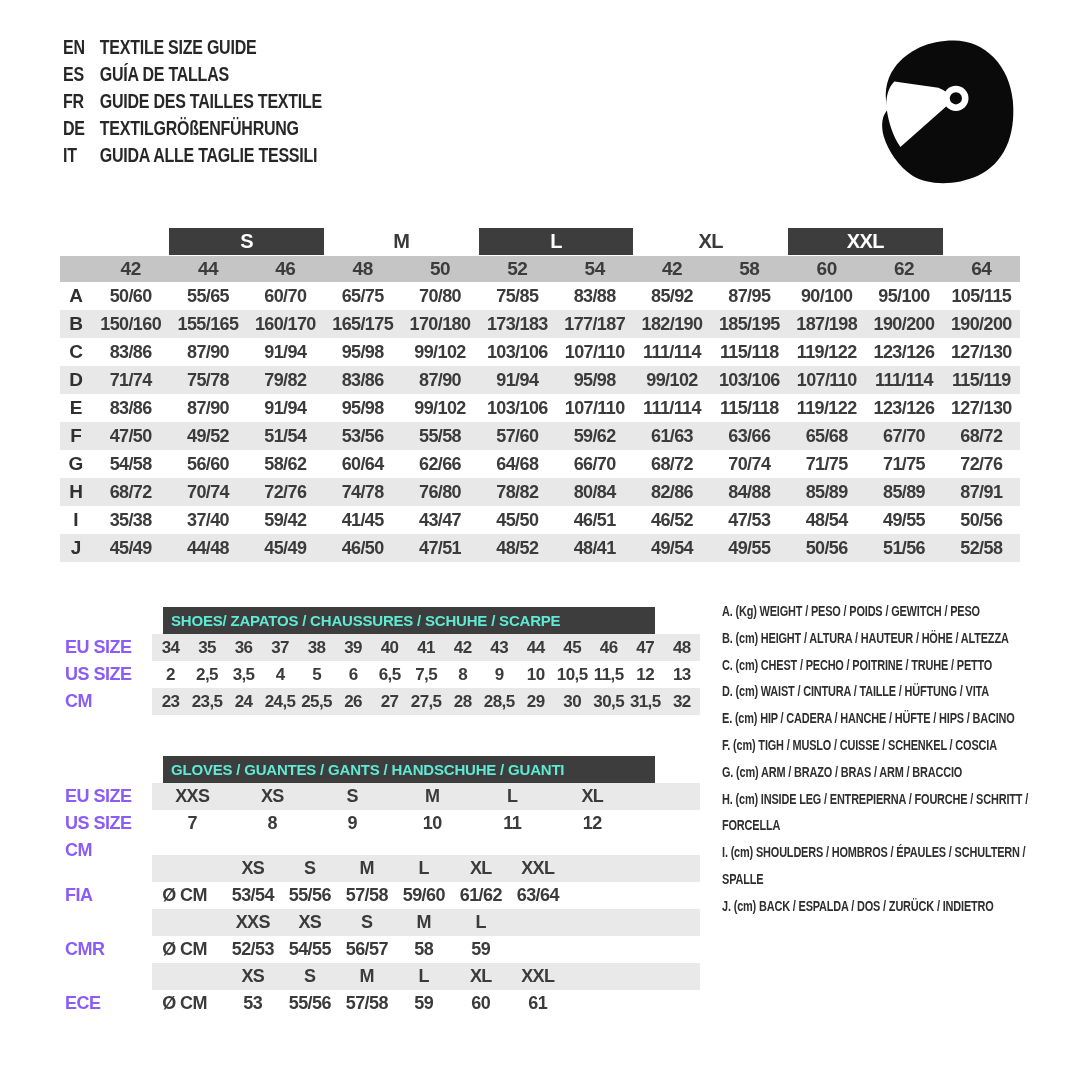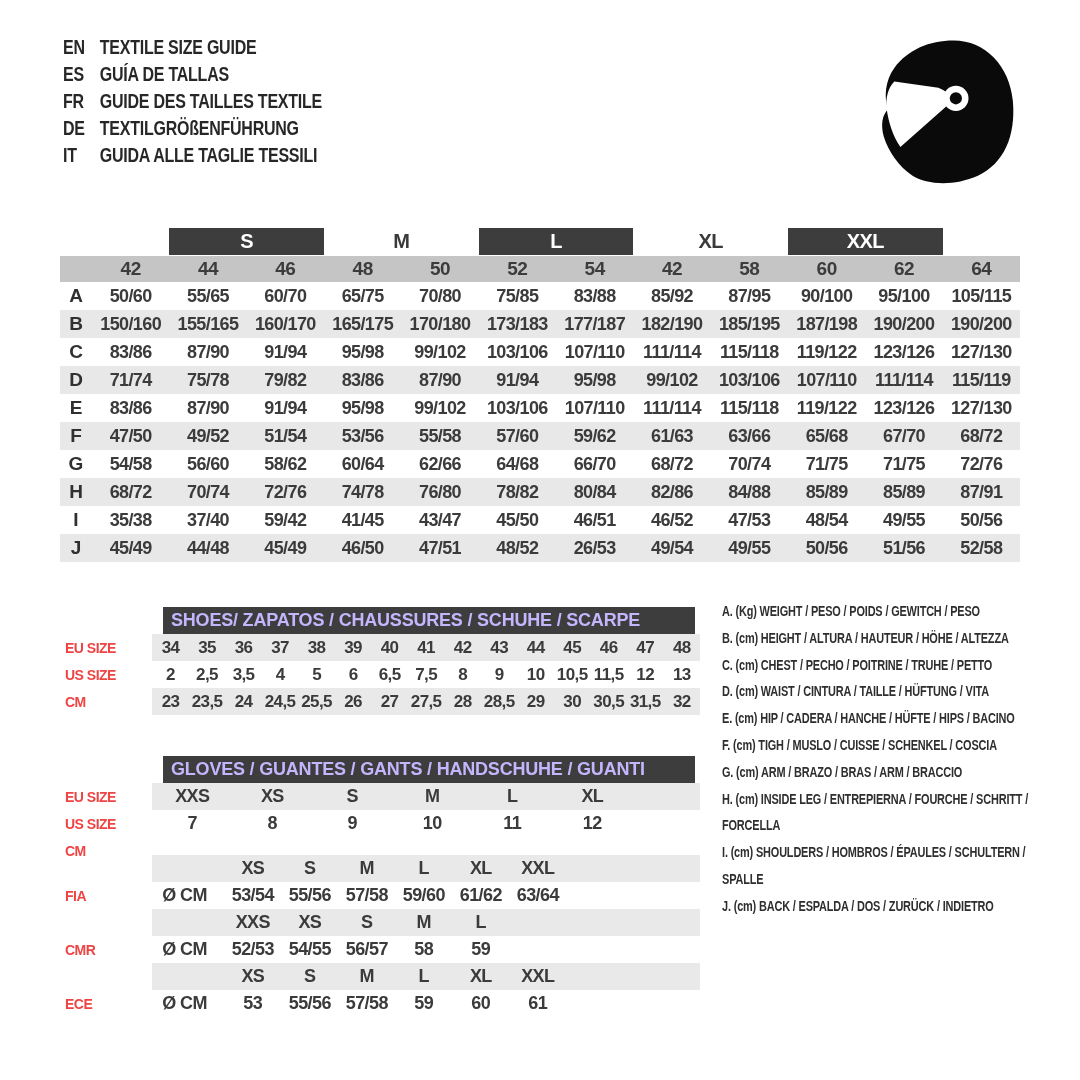--- a/index.html
+++ b/index.html
@@ -35,27 +35,27 @@
   .trow{height:28px}
   .trow.shaded{background:#e8e8e8}
   .tlabel{display:flex;align-items:center;justify-content:center;
     font-size:19px;font-weight:700;color:#303030}
   .tcell{display:flex;align-items:center;justify-content:center;
     font-size:18px;font-weight:700;color:#3b3b3b;letter-spacing:-0.6px;white-space:nowrap}
 
   
   .sub{left:60px;width:640px}
   .bar{
-    margin-left:103px;width:532px;height:27px;box-sizing:border-box;
-    background:#3d3d3d;color:#c4b5fd;display:flex;align-items:center;
-    padding-left:8px;font-size:18px;font-weight:700;letter-spacing:-0.2px;white-space:nowrap;
+    margin-left:103px;width:492px;height:27px;box-sizing:border-box;
+    background:#3d3d3d;color:#5eead4;display:flex;align-items:center;
+    padding-left:8px;font-size:15px;font-weight:700;letter-spacing:-0.2px;white-space:nowrap;
   }
   .srow{display:flex;height:27px;align-items:stretch}
   .slabel{width:103px;box-sizing:border-box;padding-left:5px;display:flex;align-items:center;
-    font-size:14px;font-weight:700;color:#ef4444;letter-spacing:-0.5px}
+    font-size:18px;font-weight:700;color:#8b5cf6;letter-spacing:-0.5px}
   .svals{width:615px;display:grid}
   .svals.shaded{background:#e9e9e9}
   .g15{grid-template-columns:repeat(15,1fr)}
   .g6{grid-template-columns:repeat(6,80px)}
   .gH{grid-template-columns:72px repeat(6,57px)}
   .scell{display:flex;align-items:center;justify-content:center;
     font-size:17px;font-weight:700;color:#3b3b3b;letter-spacing:-0.6px;white-space:nowrap}
   .g6 .scell{font-size:18px}
   .gH .scell{font-size:18px}
   .scell.unit{justify-content:flex-start;padding-left:10px}
@@ -247,21 +247,21 @@
         <div class="tcell">50/56</div>
       </div>
       <div class="trow tgrid shaded">
         <div class="tlabel">J</div>
         <div class="tcell">45/49</div>
         <div class="tcell">44/48</div>
         <div class="tcell">45/49</div>
         <div class="tcell">46/50</div>
         <div class="tcell">47/51</div>
         <div class="tcell">48/52</div>
-        <div class="tcell">26/53</div>
+        <div class="tcell">48/41</div>
         <div class="tcell">49/54</div>
         <div class="tcell">49/55</div>
         <div class="tcell">50/56</div>
         <div class="tcell">51/56</div>
         <div class="tcell">52/58</div>
       </div>
     </div>
 </div>
 
 <div class="abs sub" style="top:607px">

